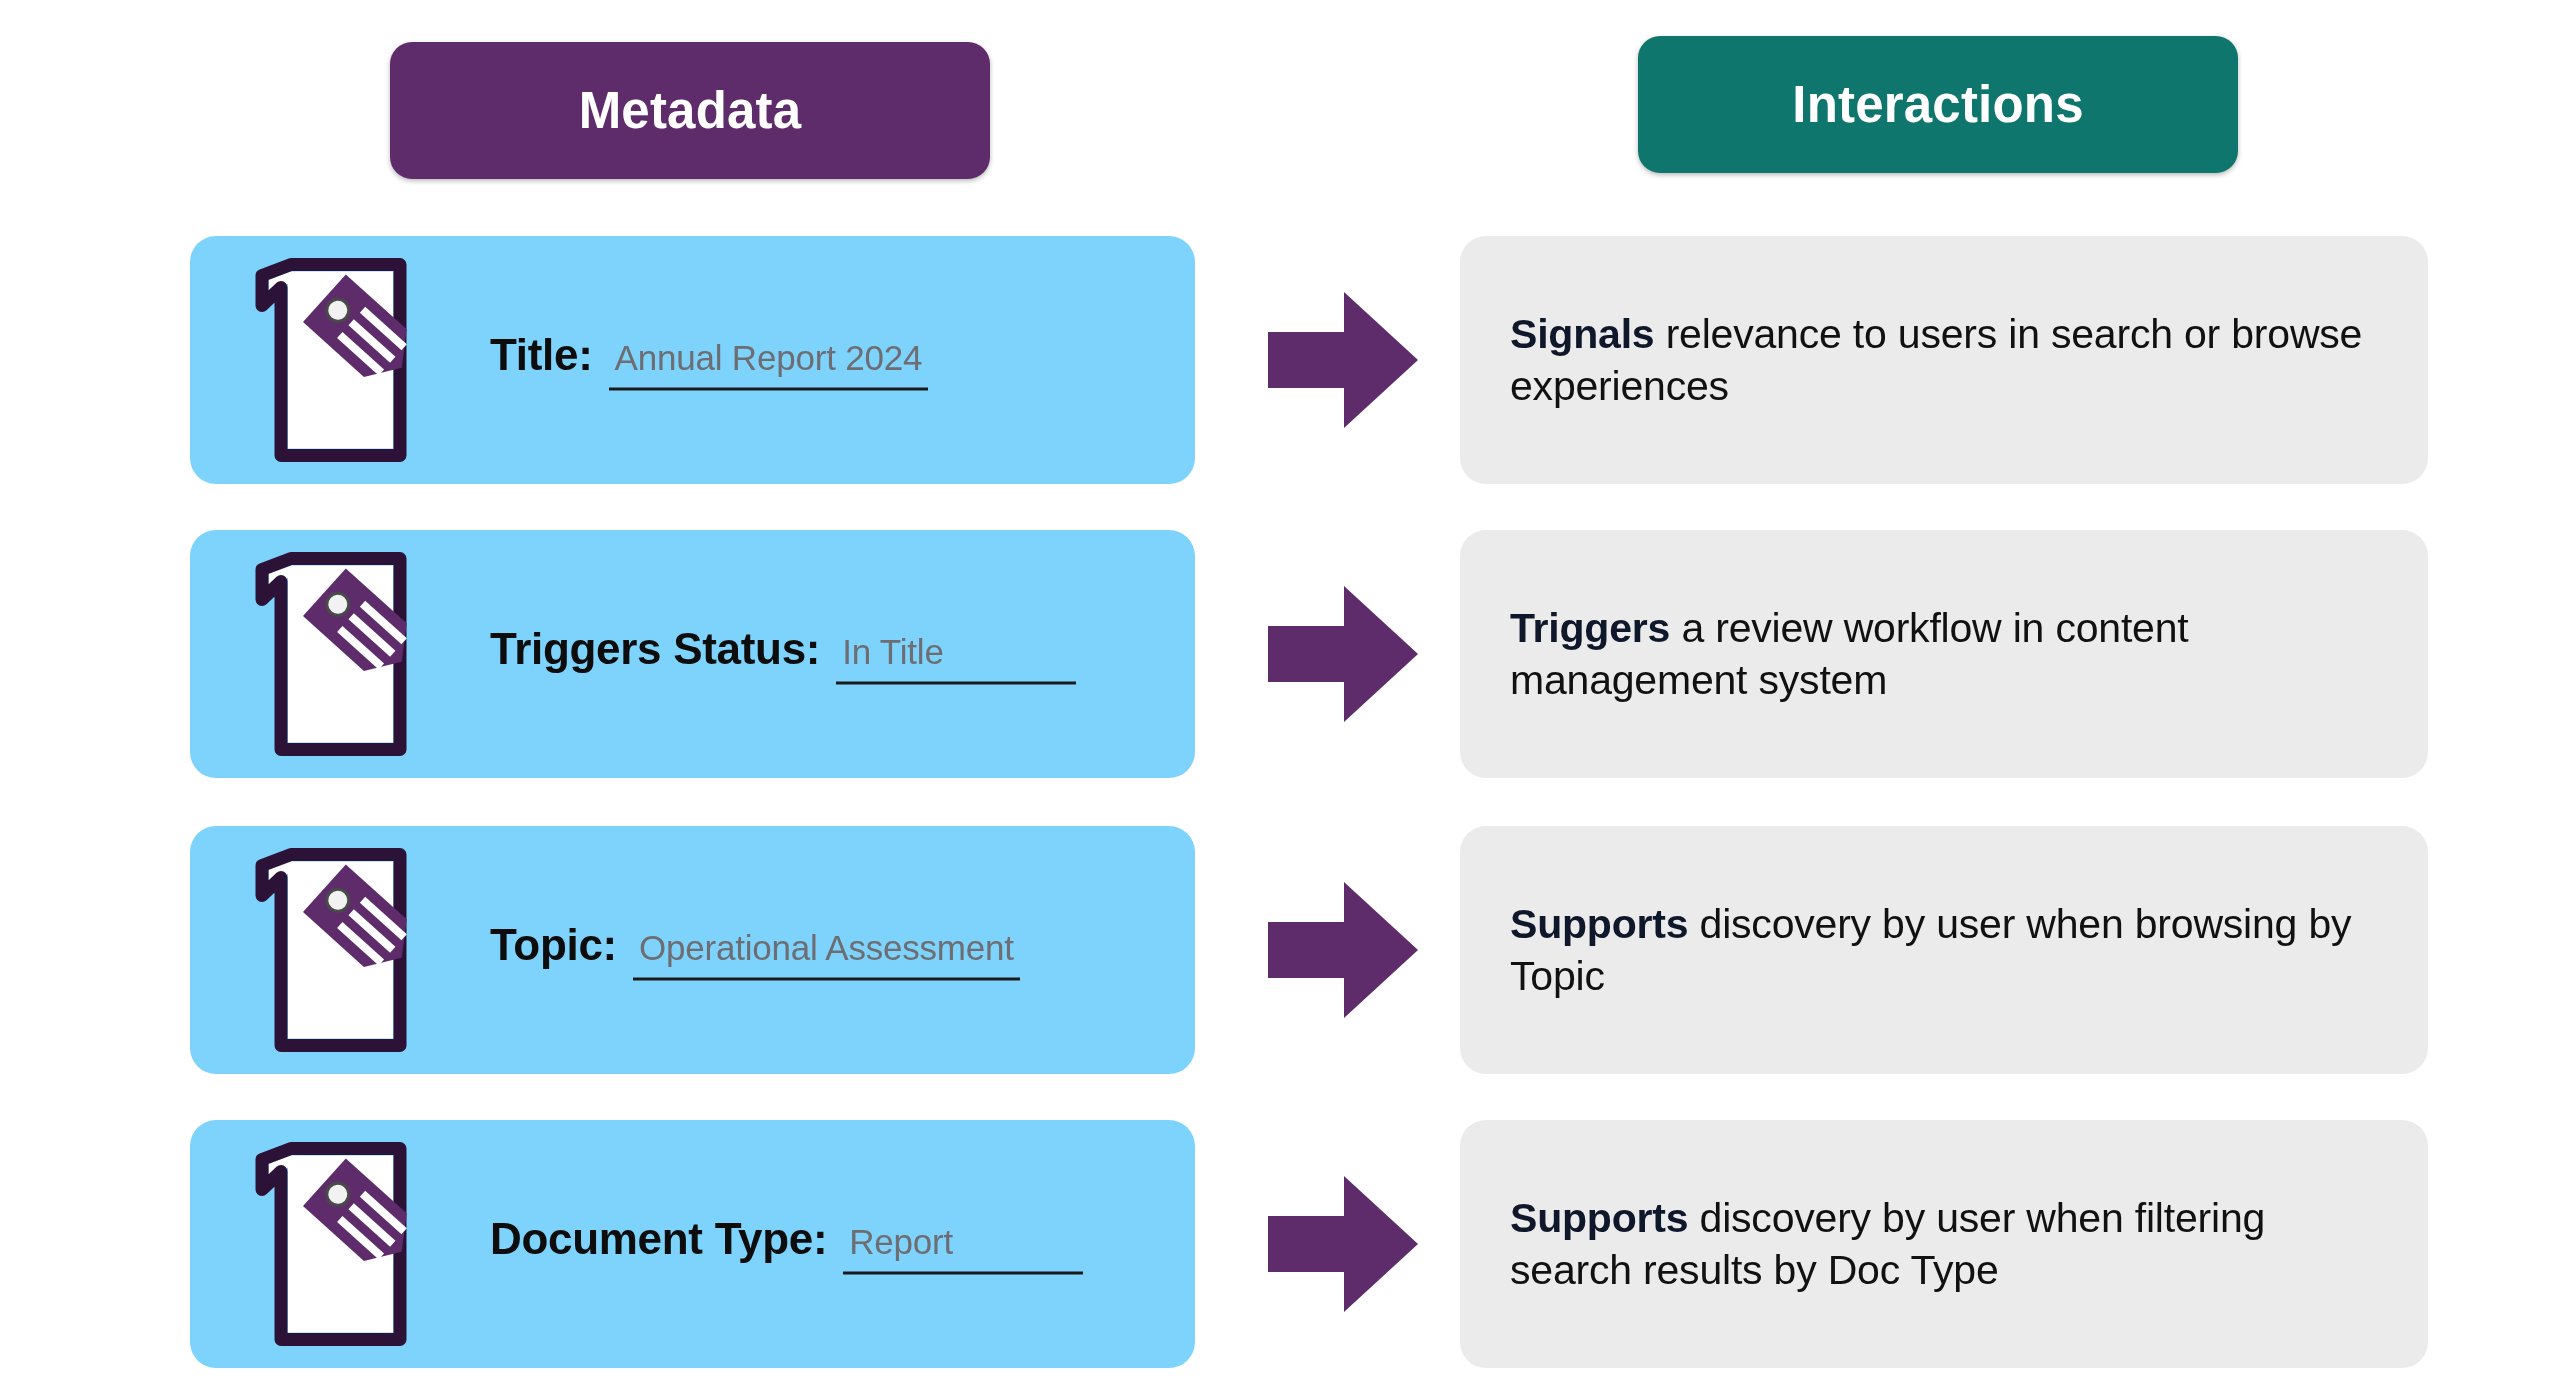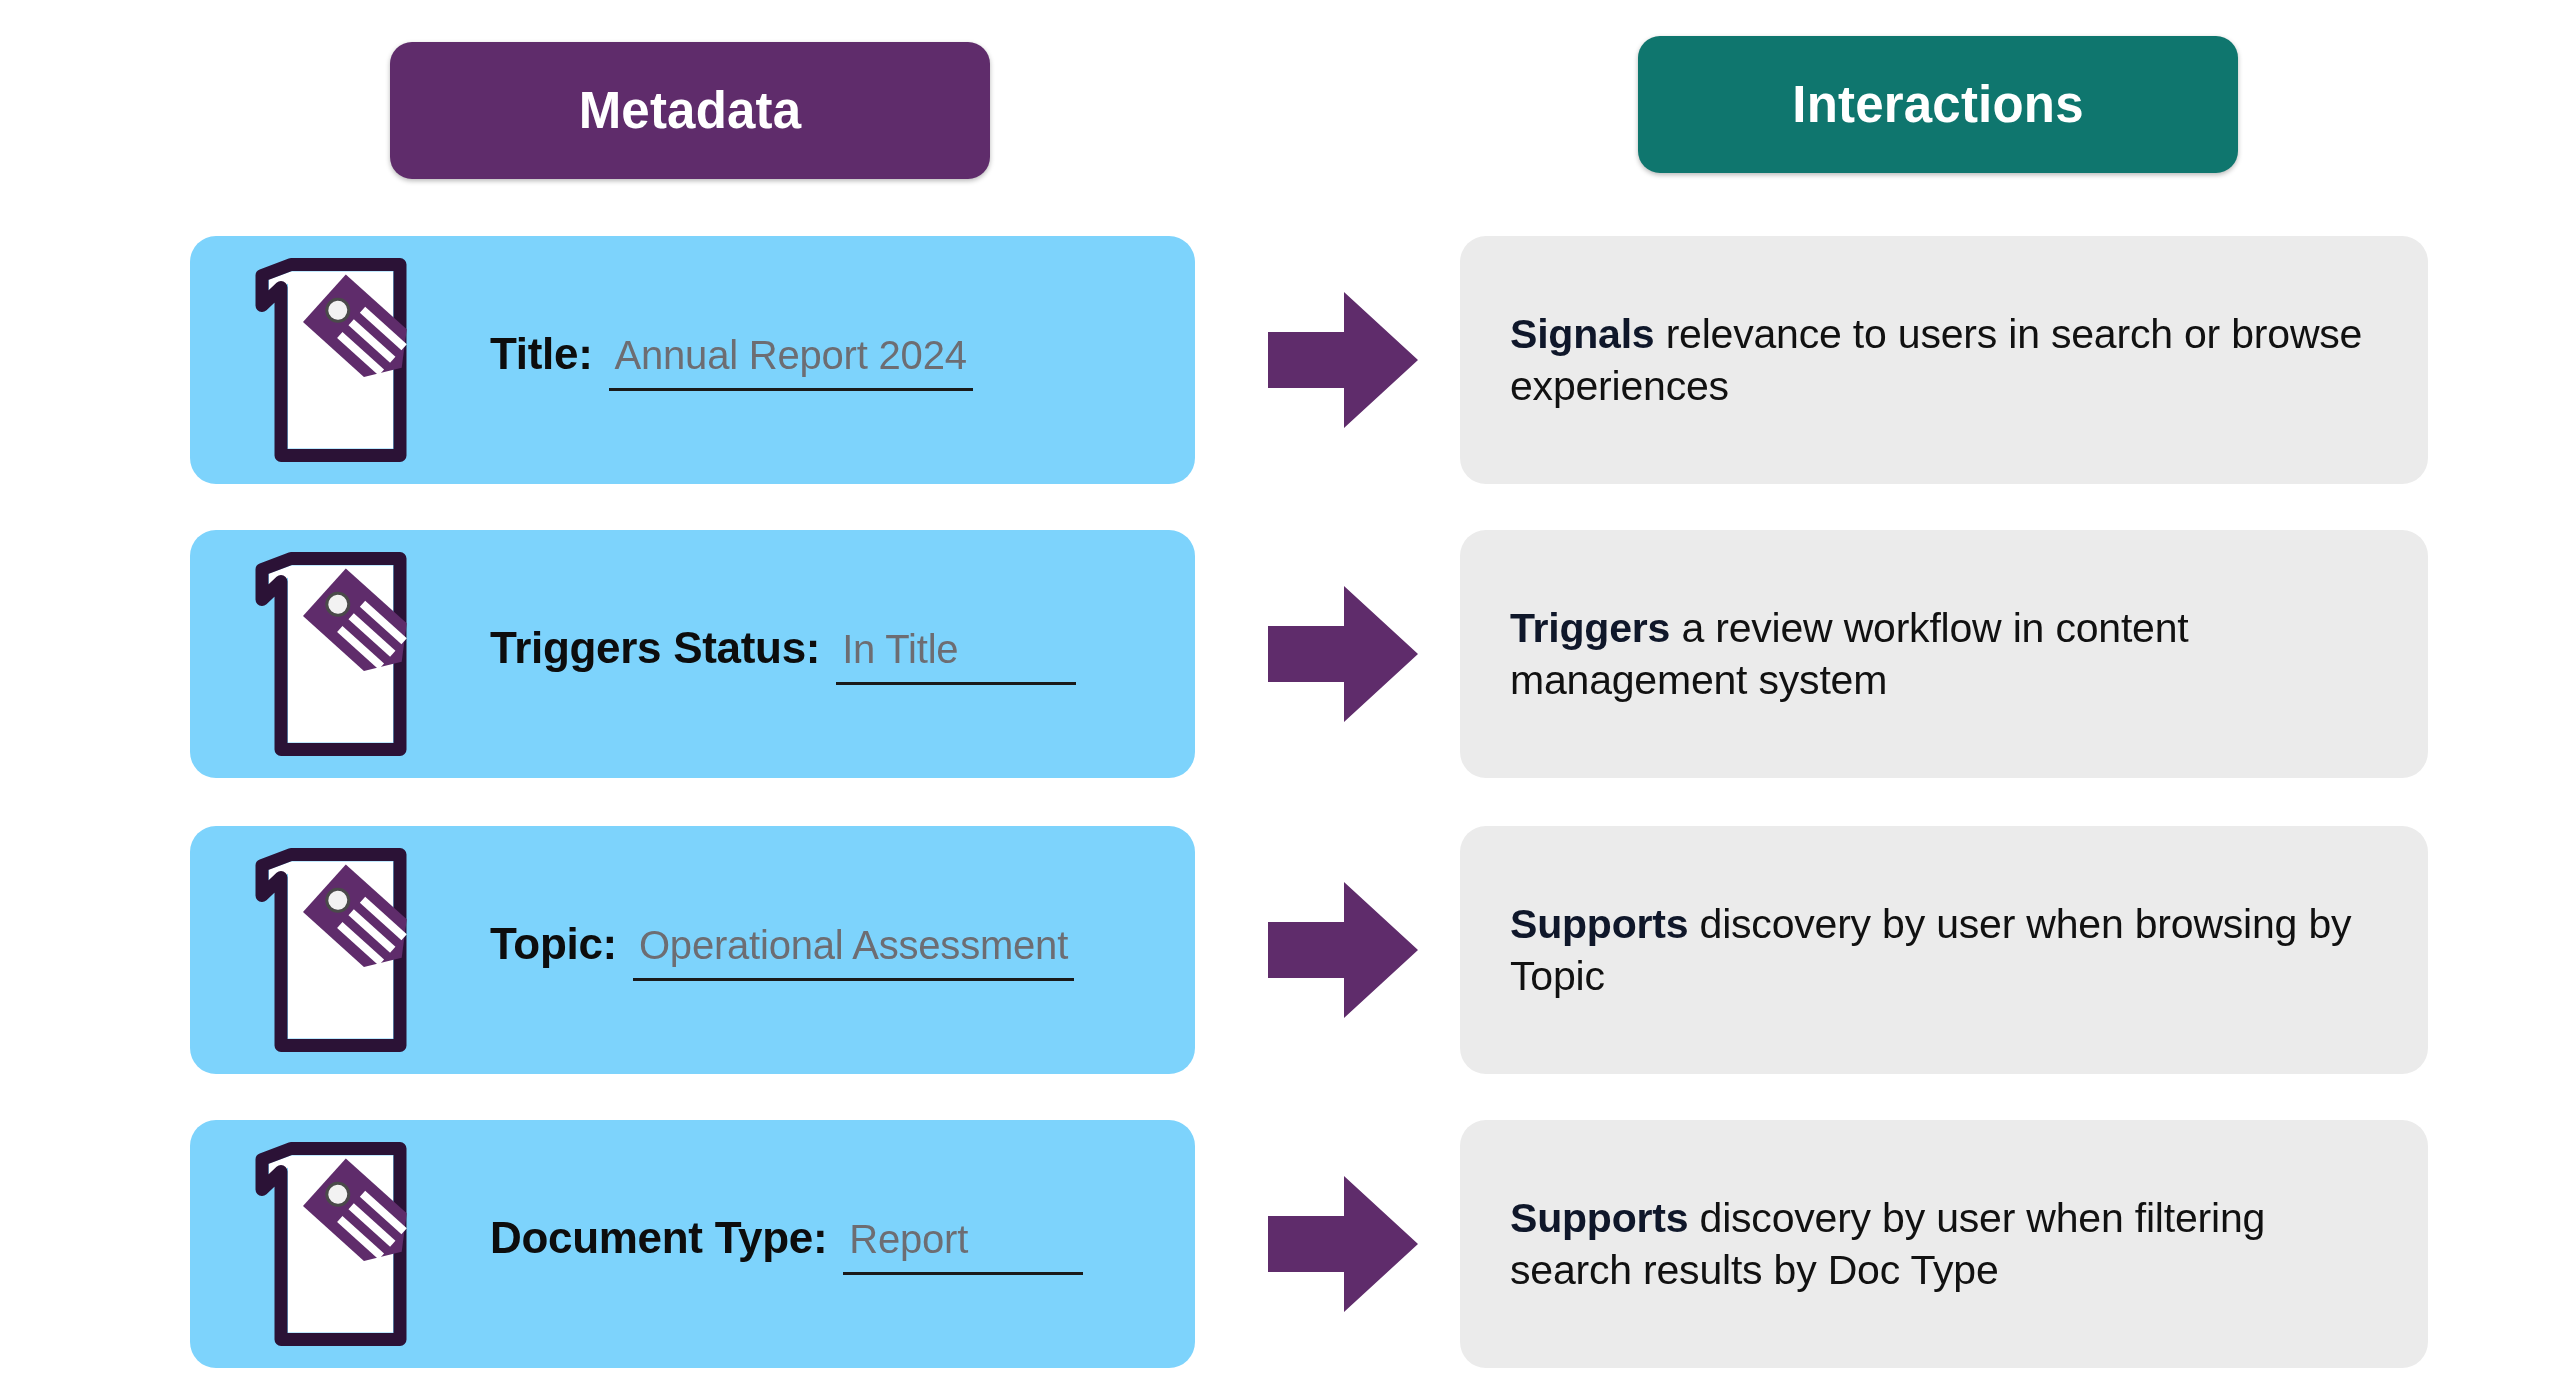--- a/index.html
+++ b/index.html
@@ -94,21 +94,21 @@
     color: #0d0d0d;
     letter-spacing: -0.3px;
   }
   .meta-value-wrap {
     margin-left: 16px;
     border-bottom: 3px solid #1a1a1a;
     padding: 0 6px 10px 6px;
     min-width: 240px;
   }
   .meta-value {
-    font-size: 40px;
+    font-size: 35px;
     color: #6d6d72;
     letter-spacing: -0.2px;
   }
 
   
   .arrow {
     position: absolute;
     left: 1268px;
     top: 50%;
     transform: translateY(-50%);

